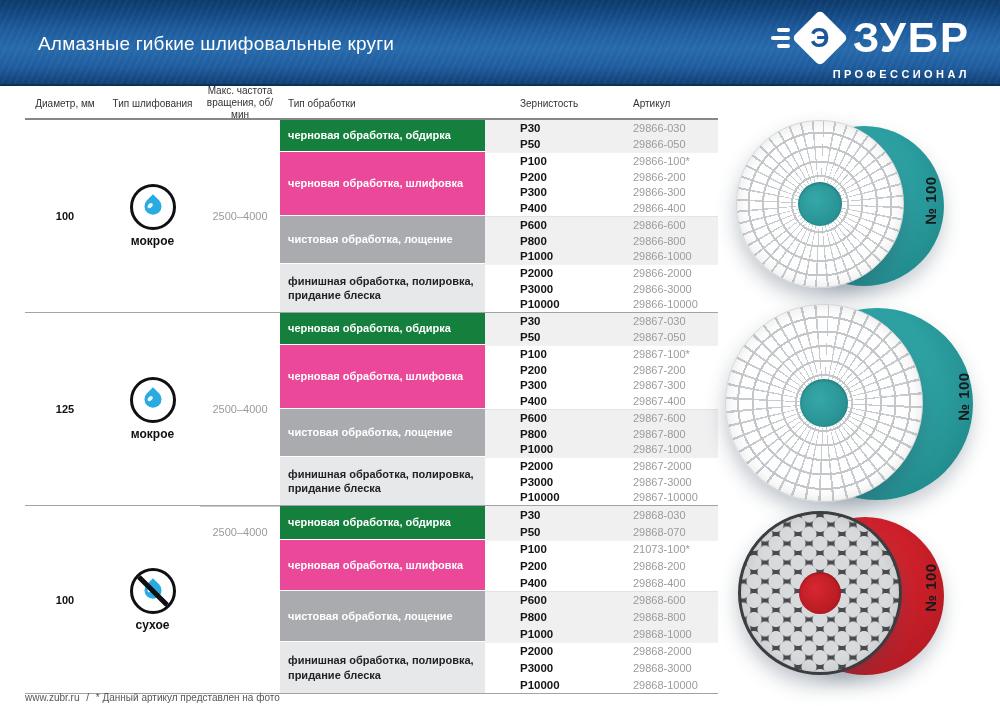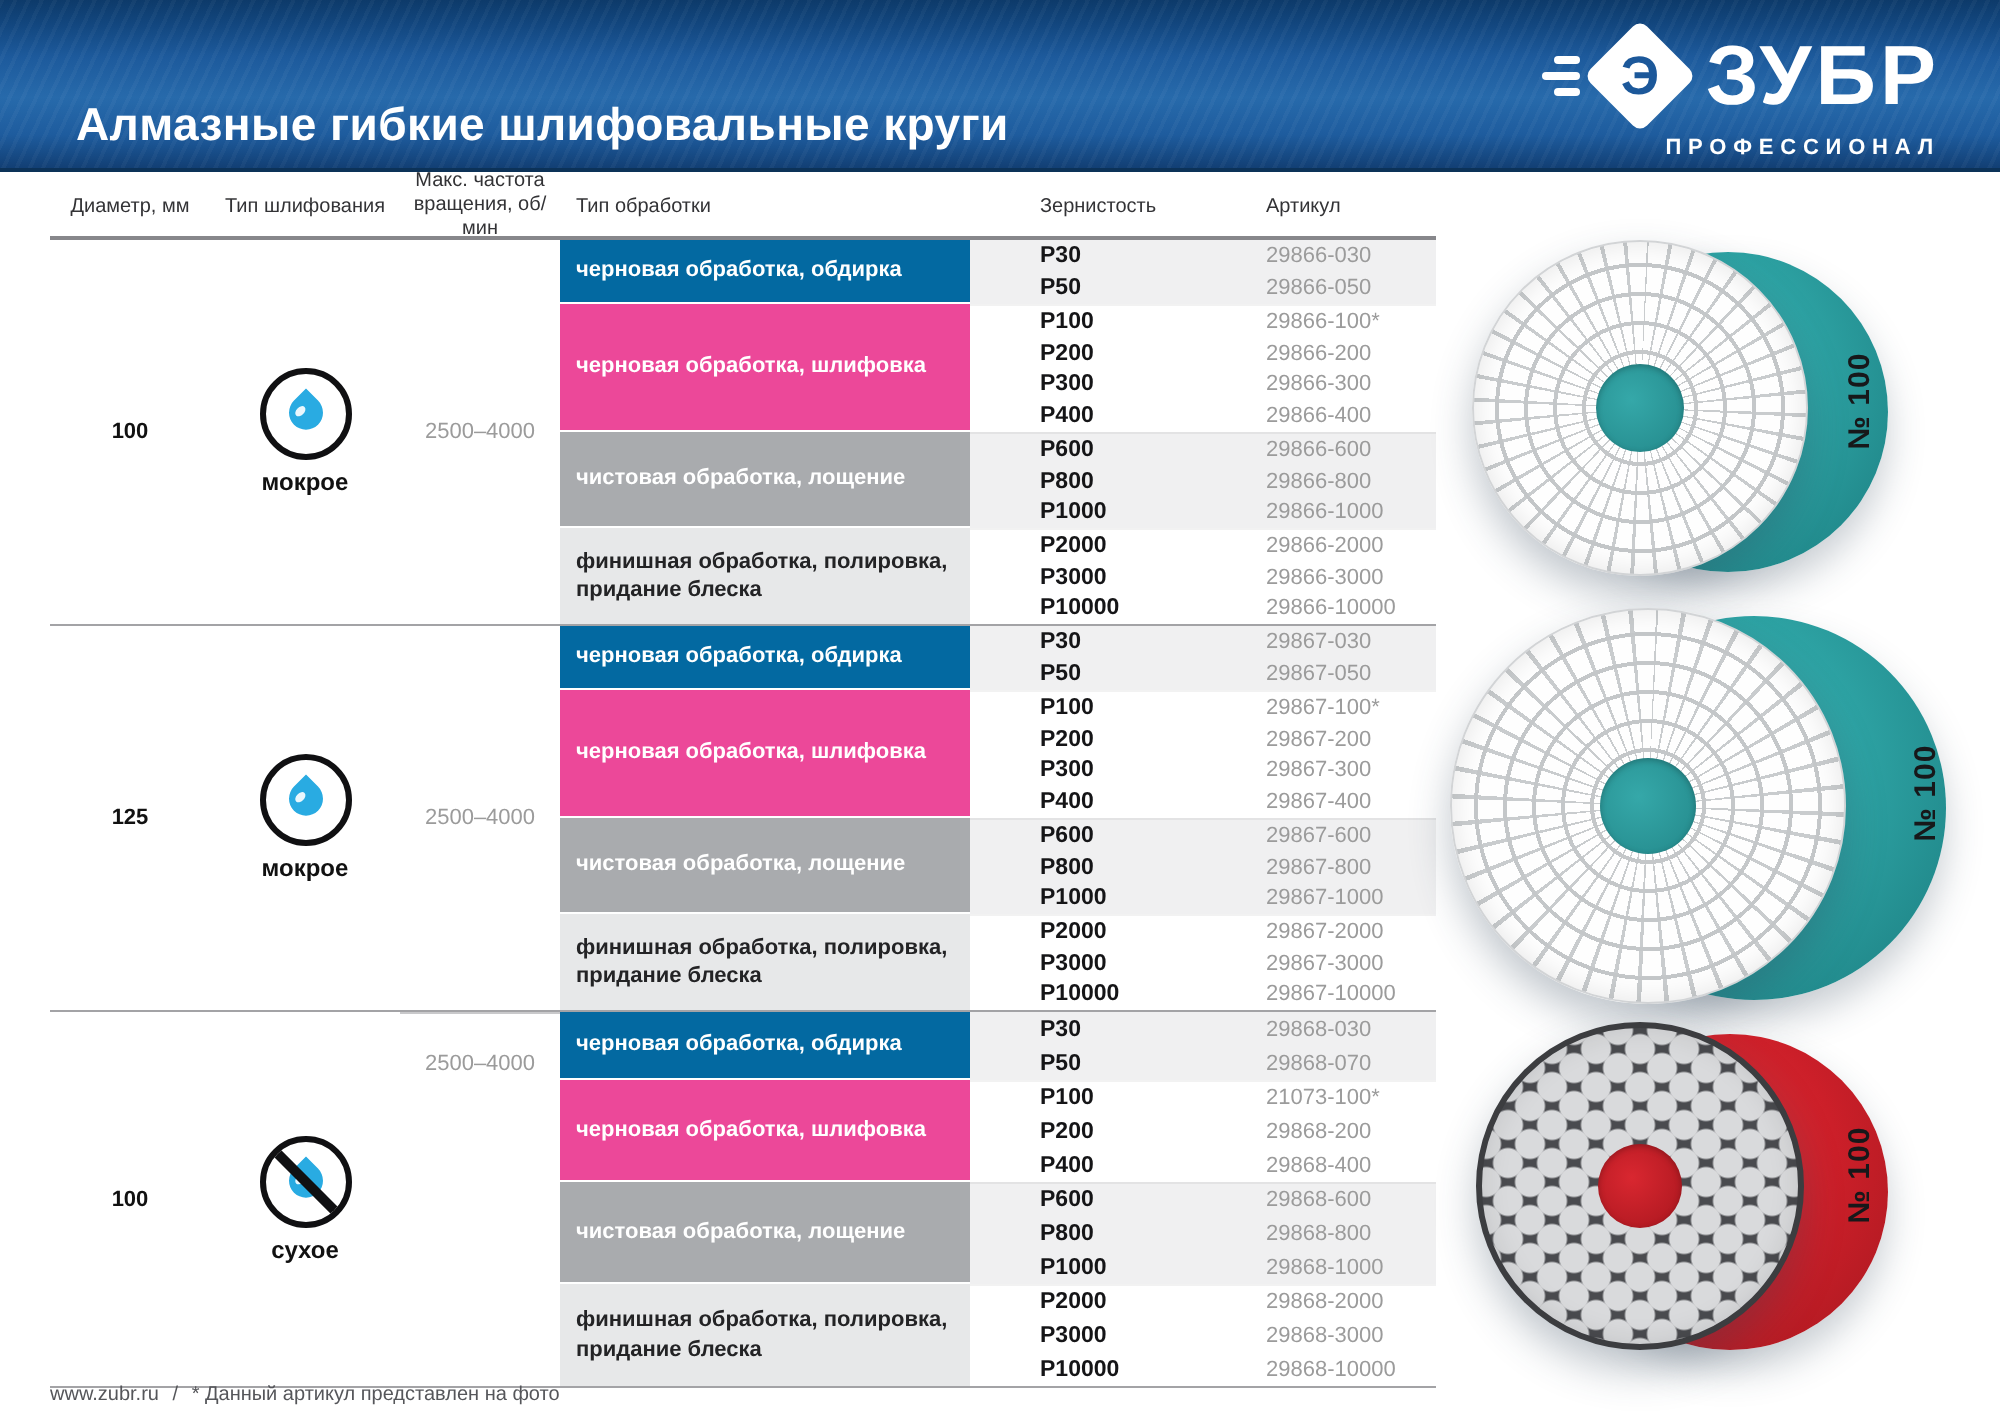--- a/index.html
+++ b/index.html
@@ -9,22 +9,22 @@
   }
   
   .banner{
     position:absolute;left:0;top:0;width:1000px;height:84px;
     background:
       repeating-linear-gradient(115deg, rgba(255,255,255,0.035) 0 2px, rgba(255,255,255,0) 2px 6px),
       linear-gradient(180deg,#0d3a6a 0%,#12467e 14%,#1d5a9c 34%,#276aab 58%,#1e5c9e 80%,#123f74 100%);
     border-bottom:2px solid #0c3258;
   }
   .banner-title{
-    position:absolute;left:38px;top:49px;color:#ffffff;
-    font-size:23px;font-weight:bold;letter-spacing:0.2px;
+    position:absolute;left:38px;top:33px;color:#ffffff;
+    font-size:19px;font-weight:normal;letter-spacing:0.2px;
   }
   .logo{position:absolute;right:30px;top:11px;color:#fff;text-align:right;}
   .logo-row{display:flex;align-items:center;justify-content:flex-end;gap:8px;}
   .logo-mark{position:relative;width:74px;height:54px;}
   .lm-diamond{position:absolute;right:5px;top:7px;width:40px;height:40px;background:#ffffff;transform:rotate(45deg);border-radius:5px;}
   .lm-glyph{position:absolute;right:5px;top:7px;width:40px;height:40px;display:flex;align-items:center;justify-content:center;
     font-weight:900;font-size:27px;color:#1c589a;z-index:2;}
   .lm-line{position:absolute;background:#ffffff;height:4px;border-radius:2px;}
   .lm-line.a{width:13px;left:6px;top:17px;}
   .lm-line.b{width:19px;left:0px;top:25px;}
@@ -48,21 +48,21 @@
   .ct{width:95px;flex-direction:column;gap:4px;}
   .cr{width:80px;font-size:11px;color:#9b9b9b;}
   .cr.split{flex-direction:column;align-items:stretch;justify-content:flex-start;}
   .rpm-part{display:flex;align-items:center;justify-content:center;box-sizing:border-box;}
   .rpm-sep{border-top:1px solid #c9c9cb;}
   .groups{width:438px;display:flex;flex-direction:column;}
   .group{display:flex;box-sizing:border-box;}
   .glabel{width:205px;box-sizing:border-box;padding:2px 10px 2px 8px;display:flex;align-items:center;
     font-weight:bold;font-size:11px;line-height:1.3;}
   .group:not(:last-child) .glabel{border-bottom:1px solid #ffffff;}
-  .shade0{background:#0369a1;color:#ffffff;}
+  .shade0{background:#15803d;color:#ffffff;}
   .shade1{background:#ec4899;color:#ffffff;}
   .shade2{background:#a9abae;color:#ffffff;}
   .shade3{background:#e7e8e9;color:#232325;}
   .grows{width:233px;display:flex;flex-direction:column;}
   .group:not(:first-child) .grows{border-top:1px solid rgba(0,0,0,0.05);box-sizing:border-box;}
   .stripe0{background:#f0f0f1;}
   .stripe1{background:#ffffff;}
   .grow{display:flex;height:var(--rh,16px);}
   .ggrit{width:115px;box-sizing:border-box;padding-left:35px;display:flex;align-items:center;
     font-weight:bold;font-size:11.5px;color:#151517;}

